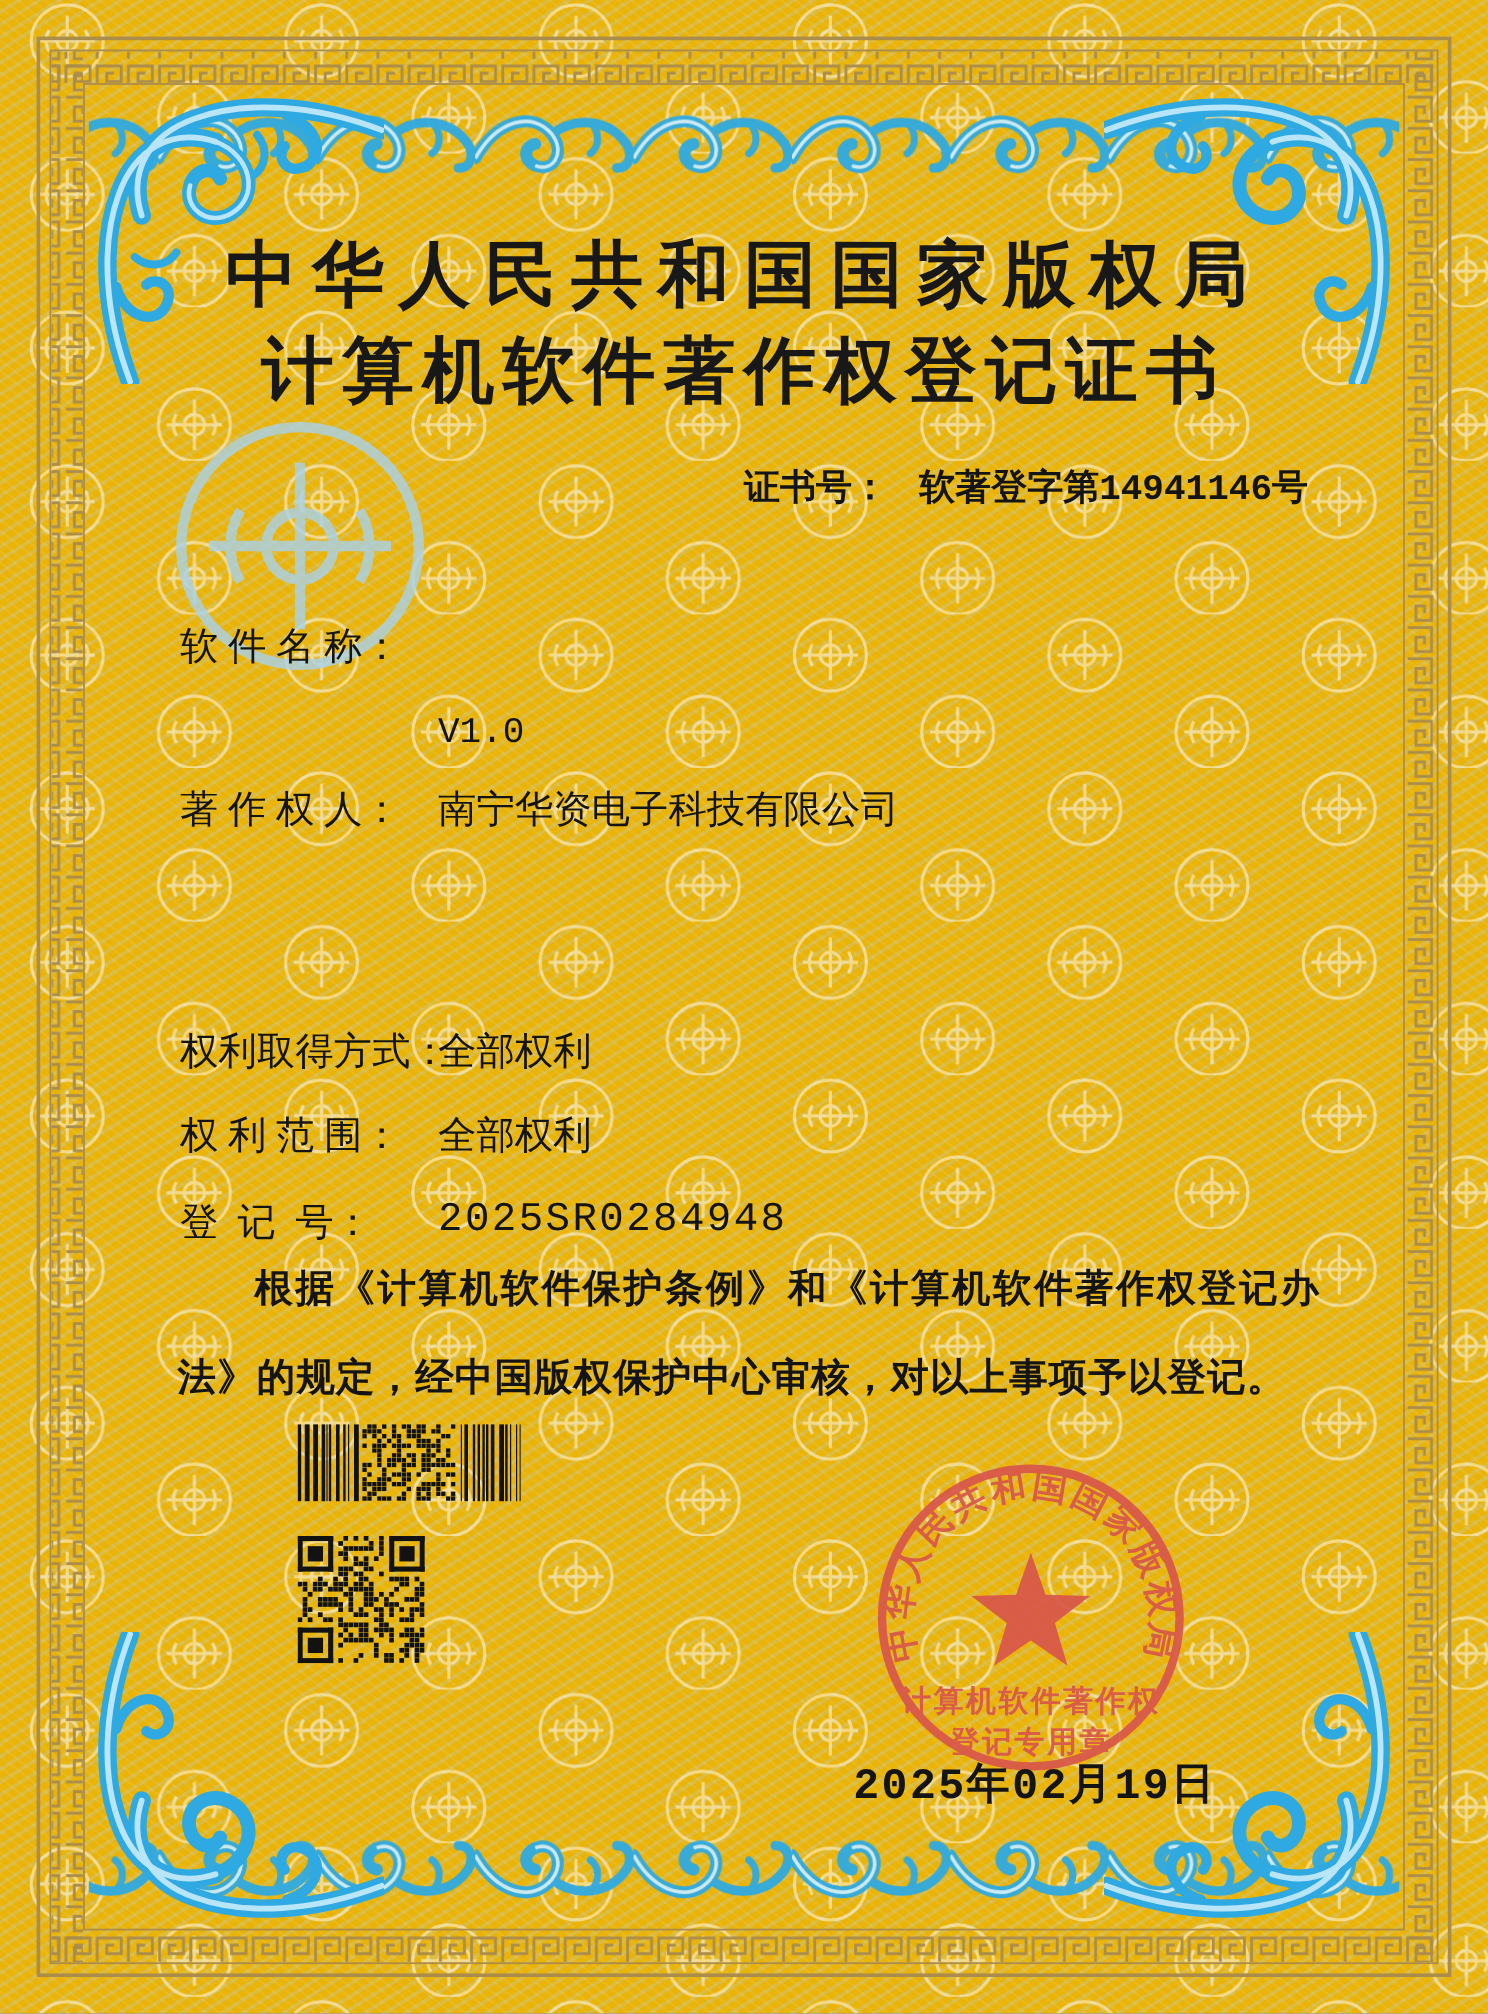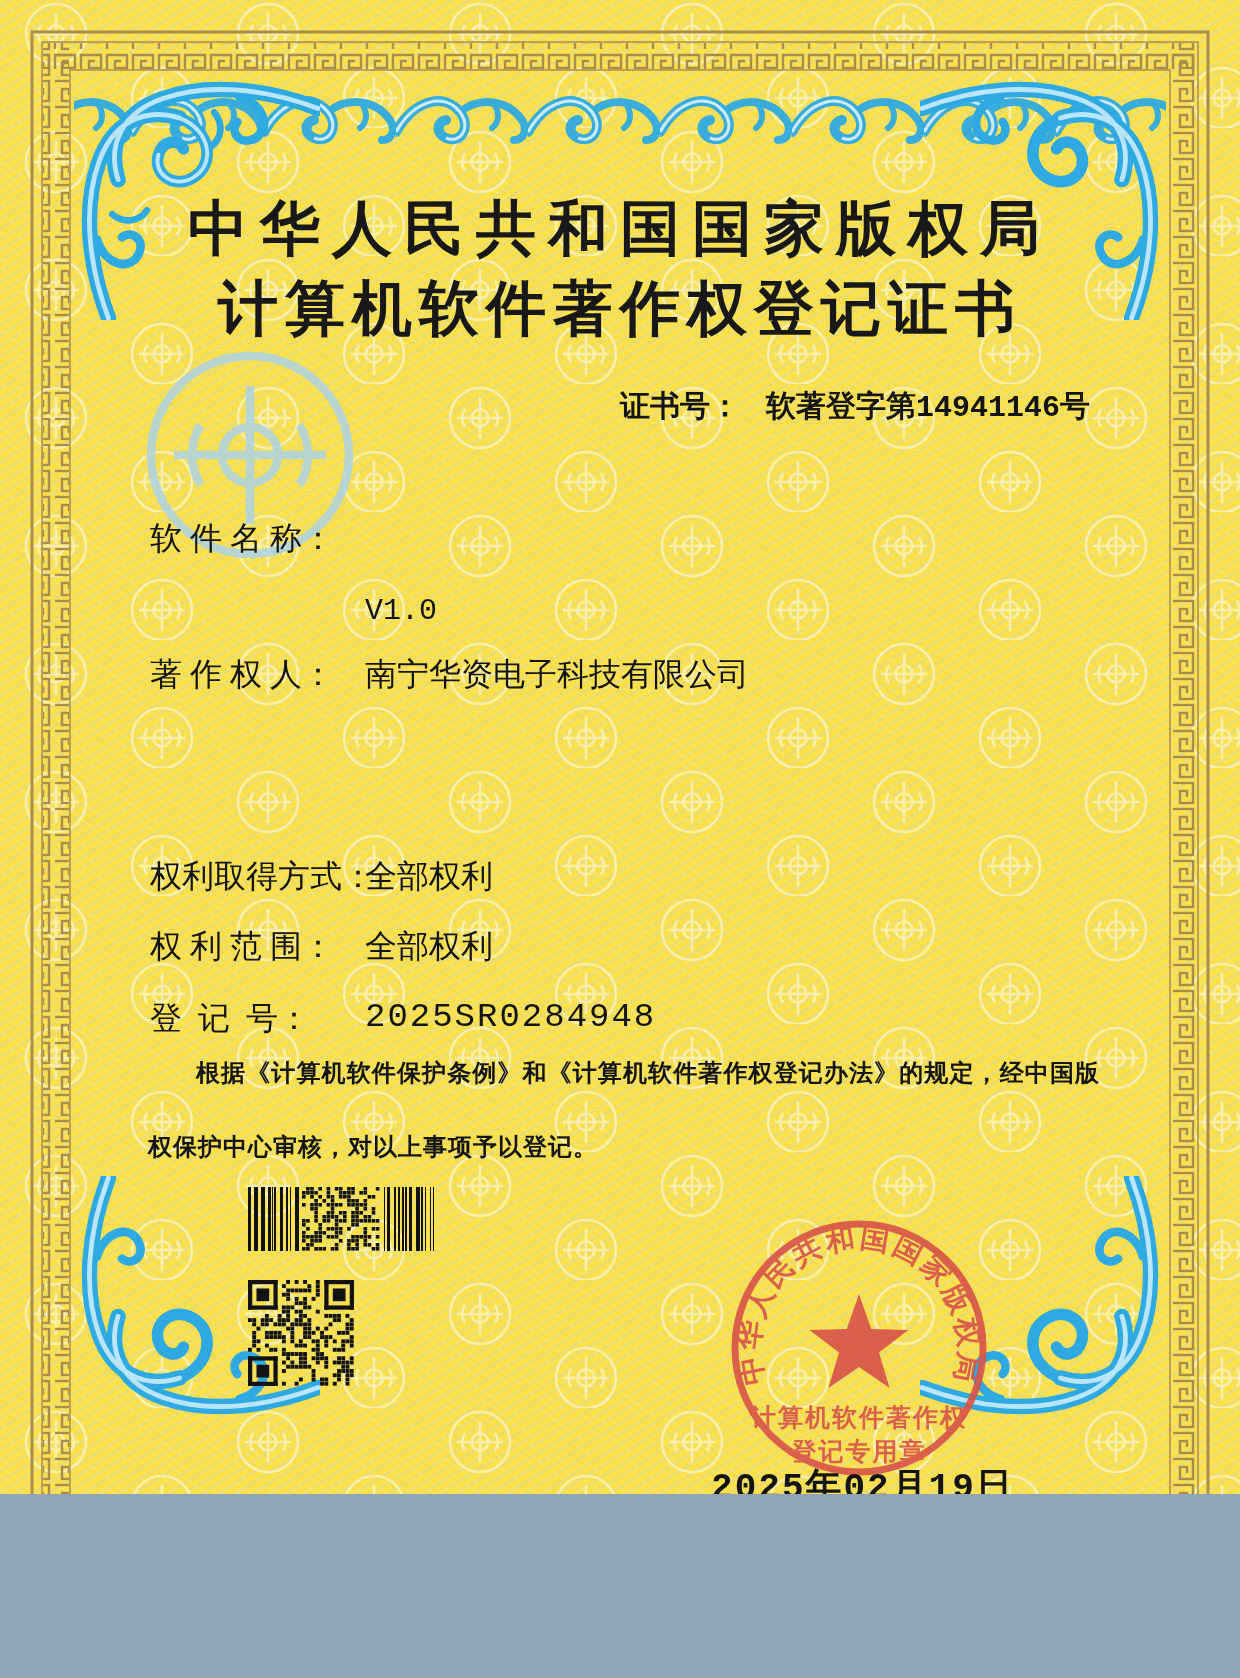--- a/index.html
+++ b/index.html
@@ -1,20 +1,20 @@
 <!DOCTYPE html>
 <html><head>
 <meta charset="utf-8">
 <style>
   html,body{margin:0;padding:0;background:#8fa4b5;}
   .certificate{
     position:relative;
-    width:1240px;height:1494px;
+    width:1240px;height:1678px;
     margin:0 auto;
-    background:#fde047;
+    background:#eab308;
     overflow:hidden;
     font-family:"Liberation Serif","DejaVu Serif",serif;
     color:#141414;
   }
   .texture{
     position:absolute;inset:0;z-index:0;
     background-image:
       repeating-linear-gradient(38deg, rgba(255,255,255,.07) 0 2px, rgba(0,0,0,0) 2px 7px),
       repeating-linear-gradient(-32deg, rgba(173,211,238,.25) 0 3px, rgba(0,0,0,0) 3px 9px);
   }
@@ -32,21 +32,21 @@
     font-size:30px;font-weight:bold;display:flex;gap:26px;white-space:pre;
   }
   .mono{font-family:"Liberation Mono","DejaVu Sans Mono",monospace;}
   .flabel,.fvalue{
     z-index:5;font-size:32px;font-weight:normal;white-space:pre;line-height:1.15;margin-top:48px;
   }
   .flabel{left:150px;}
   .fvalue{left:365px;}
   .para{
     left:148px;width:952px;top:1036px;z-index:5;
-    font-size:24px;font-weight:600;line-height:74px;
+    font-size:32px;font-weight:600;line-height:74px;
     text-align:justify;text-indent:2em;letter-spacing:1px;font-family:Liberation Serif, serif;
   }
   .date{
     left:640px;width:445px;top:1462px;z-index:6;
     text-align:center;font-size:36px;font-weight:bold;letter-spacing:2px;
   }
   .seal-wrap{left:709px;top:1198px;width:300px;height:300px;z-index:5;opacity:.92;}
   .barcode-wrap{left:248px;top:1186px;width:186px;height:66px;z-index:5;}
   .qr-wrap{left:248px;top:1280px;width:106px;height:106px;z-index:5;}
   .corner{position:absolute;width:250px;height:250px;z-index:3;}

